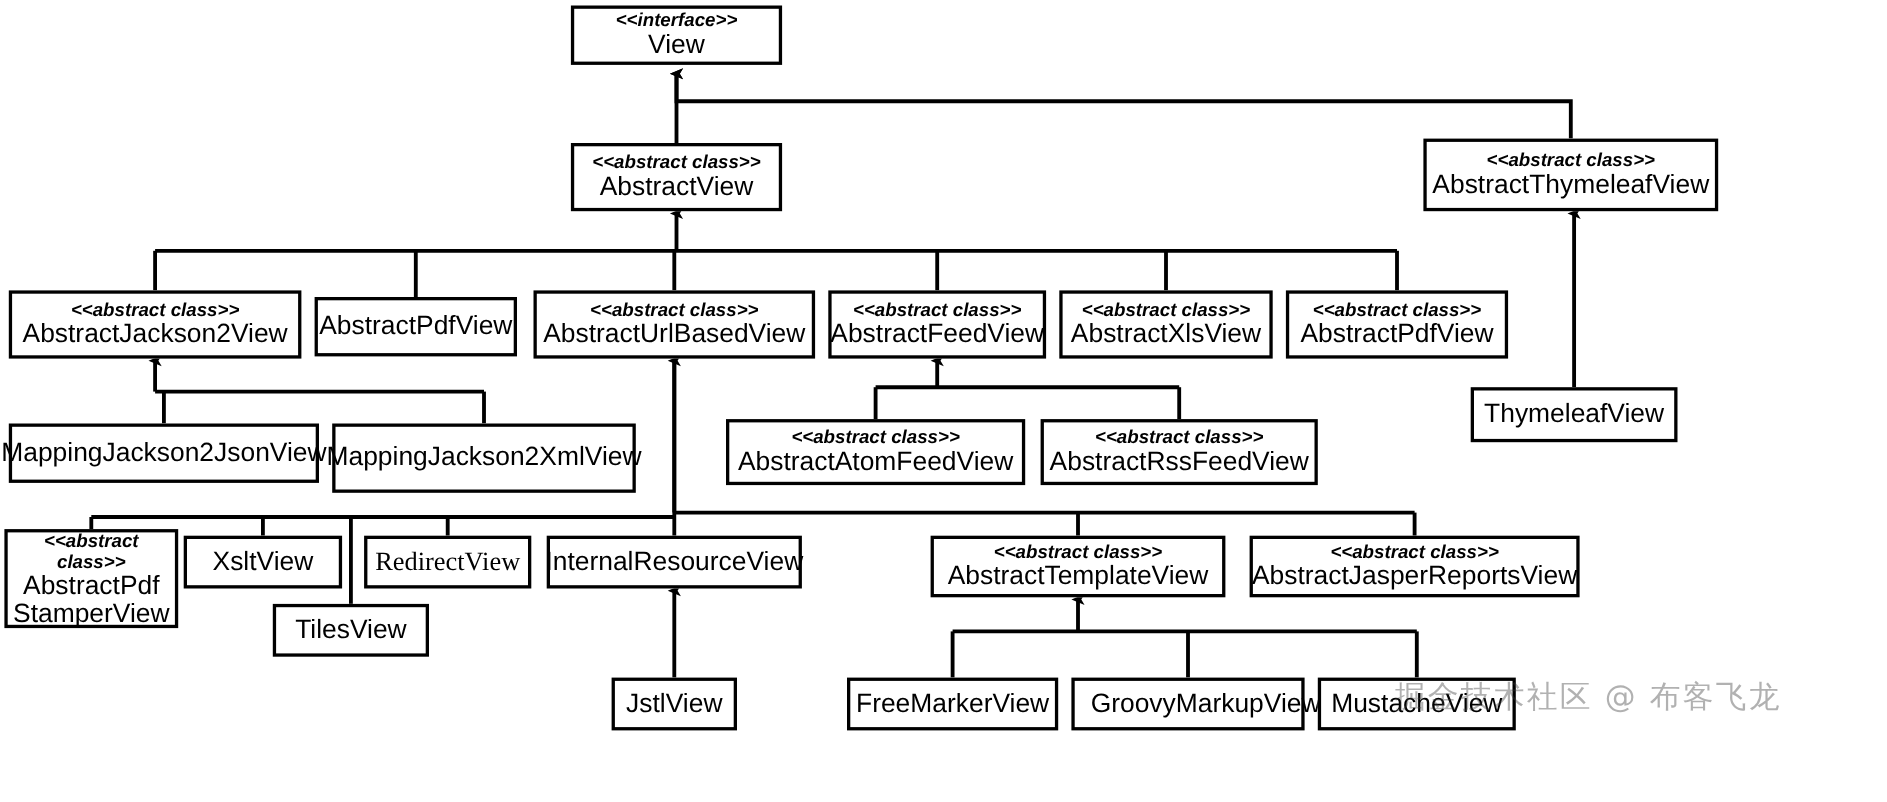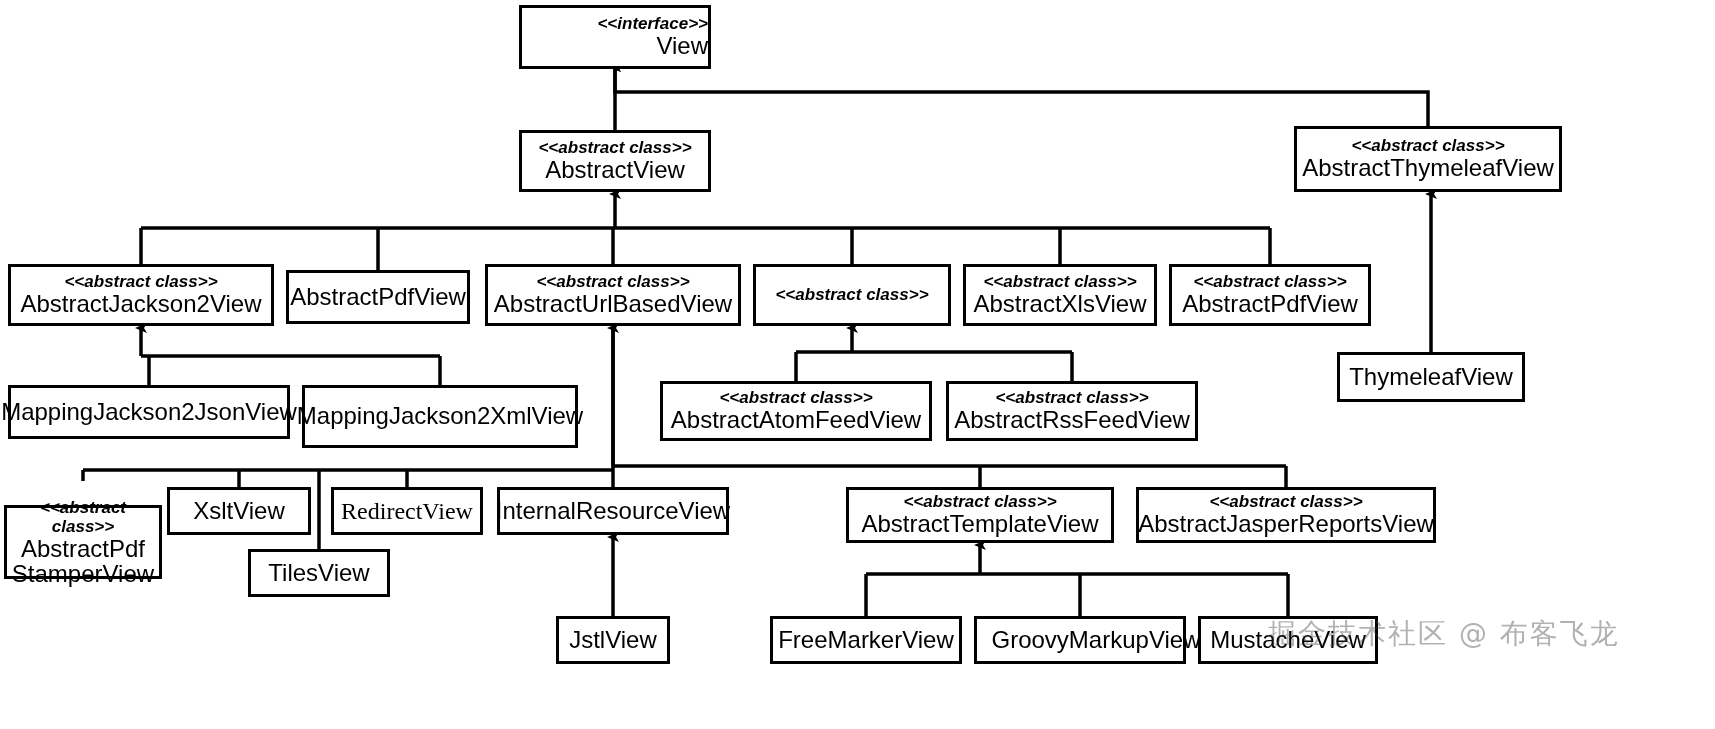--- a/index.html
+++ b/index.html
@@ -110,21 +110,21 @@
         <path d="M 613 466 L 1286 466"></path>
         <path d="M 613 616 L 613 537" marker-end="url(#arrow)"></path>
         <path d="M 980 574 L 980 545" marker-end="url(#arrow)"></path>
         <path d="M 866 616 L 866 574"></path>
         <path d="M 1080 616 L 1080 574"></path>
         <path d="M 1288 616 L 1288 574"></path>
         <path d="M 866 574 L 1288 574"></path>
       </g>
   </svg>
 
-  <div class="uml-box" style="left:519px; top:5px; width:192px; height:64px;align-items:flex-end;">
+  <div class="uml-box" style="left:519px; top:5px; width:192px; height:54px;">
     <div class="stereotype">&lt;&lt;interface&gt;&gt;</div>
     <div class="cls-name">View</div>
   </div>
 
   <div class="uml-box" style="left:519px; top:130px; width:192px; height:62px;">
     <div class="stereotype">&lt;&lt;abstract class&gt;&gt;</div>
     <div class="cls-name">AbstractView</div>
   </div>
 
   <div class="uml-box" style="left:1294px; top:126px; width:268px; height:66px;">
@@ -141,20 +141,21 @@
     <div class="cls-name">AbstractPdfView</div>
   </div>
 
   <div class="uml-box" style="left:485px; top:264px; width:256px; height:62px;">
     <div class="stereotype">&lt;&lt;abstract class&gt;&gt;</div>
     <div class="cls-name">AbstractUrlBasedView</div>
   </div>
 
   <div class="uml-box" style="left:753px; top:264px; width:198px; height:62px;">
     <div class="stereotype">&lt;&lt;abstract class&gt;&gt;</div>
+    <div class="cls-name">AbstractFeedView</div>
   </div>
 
   <div class="uml-box" style="left:963px; top:264px; width:194px; height:62px;">
     <div class="stereotype">&lt;&lt;abstract class&gt;&gt;</div>
     <div class="cls-name">AbstractXlsView</div>
   </div>
 
   <div class="uml-box" style="left:1169px; top:264px; width:202px; height:62px;">
     <div class="stereotype">&lt;&lt;abstract class&gt;&gt;</div>
     <div class="cls-name">AbstractPdfView</div>
@@ -175,21 +176,21 @@
   <div class="uml-box" style="left:660px; top:381px; width:272px; height:60px;">
     <div class="stereotype">&lt;&lt;abstract class&gt;&gt;</div>
     <div class="cls-name">AbstractAtomFeedView</div>
   </div>
 
   <div class="uml-box" style="left:946px; top:381px; width:252px; height:60px;">
     <div class="stereotype">&lt;&lt;abstract class&gt;&gt;</div>
     <div class="cls-name">AbstractRssFeedView</div>
   </div>
 
-  <div class="uml-box" style="left:4px; top:481px; width:158px; height:74px;margin-top:24px;">
+  <div class="uml-box" style="left:4px; top:481px; width:158px; height:90px;">
     <div class="stereotype wrap">&lt;&lt;abstract</div>
     <div class="stereotype wrap">class&gt;&gt;</div>
     <div class="cls-name wrap">AbstractPdf</div>
     <div class="cls-name wrap">StamperView</div>
   </div>
 
   <div class="uml-box" style="left:167px; top:487px; width:144px; height:48px;">
     <div class="cls-name">XsltView</div>
   </div>
 

